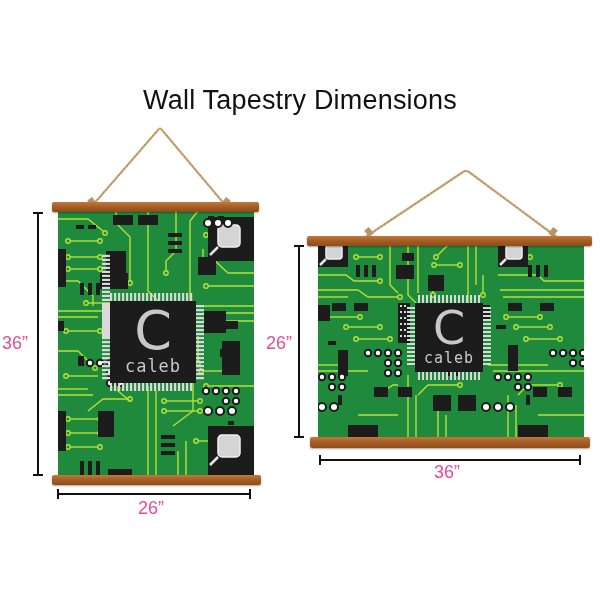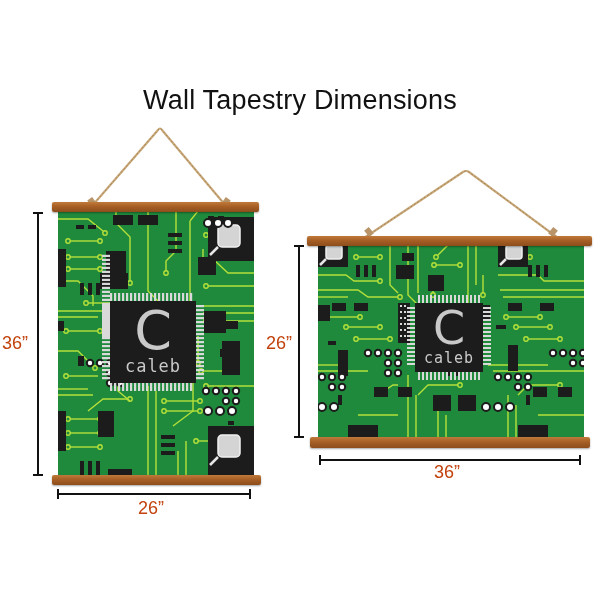--- a/index.html
+++ b/index.html
@@ -3,21 +3,21 @@
 <meta charset="utf-8">
 <style>
   html, body { margin:0; padding:0; background:#ffffff; }
   body { width:600px; height:600px; position:relative; overflow:hidden; font-family:"Liberation Sans", sans-serif; }
   .title { position:absolute; left:0; top:85px; width:600px; text-align:center; font-size:27px; color:#111; letter-spacing:0.2px; }
   .abs { position:absolute; }
   .rod { position:absolute; border-radius:2px;
          background:linear-gradient(180deg,#c07a3a 0%,#a75f25 45%,#8c4d1c 100%);
          box-shadow:0 1px 2px rgba(0,0,0,0.35); }
   .fabric { position:absolute; overflow:hidden; background:#1f8a3c; }
-  .dim-label { position:absolute; font-size:18px; color:#c2410c; }
+  .dim-label { position:absolute; font-size:18px; color:#ec4899; }
   .vline { position:absolute; width:2px; background:#111; }
   .hline { position:absolute; height:2px; background:#111; }
   .cap-h { position:absolute; width:10px; height:2px; background:#111; }
   .cap-v { position:absolute; width:2px; height:10px; background:#111; }
   svg { display:block; }
 </style>
 </head>
 <body>
 
 <div class="title">Wall Tapestry Dimensions</div>

